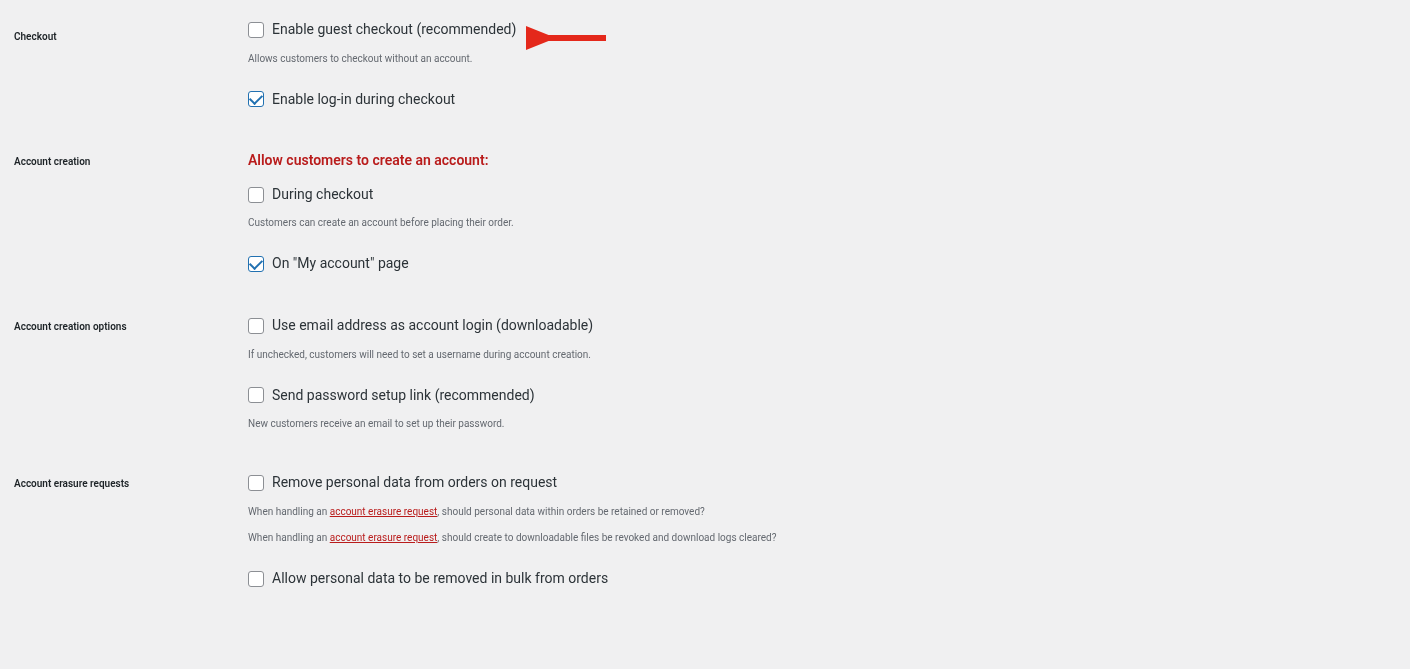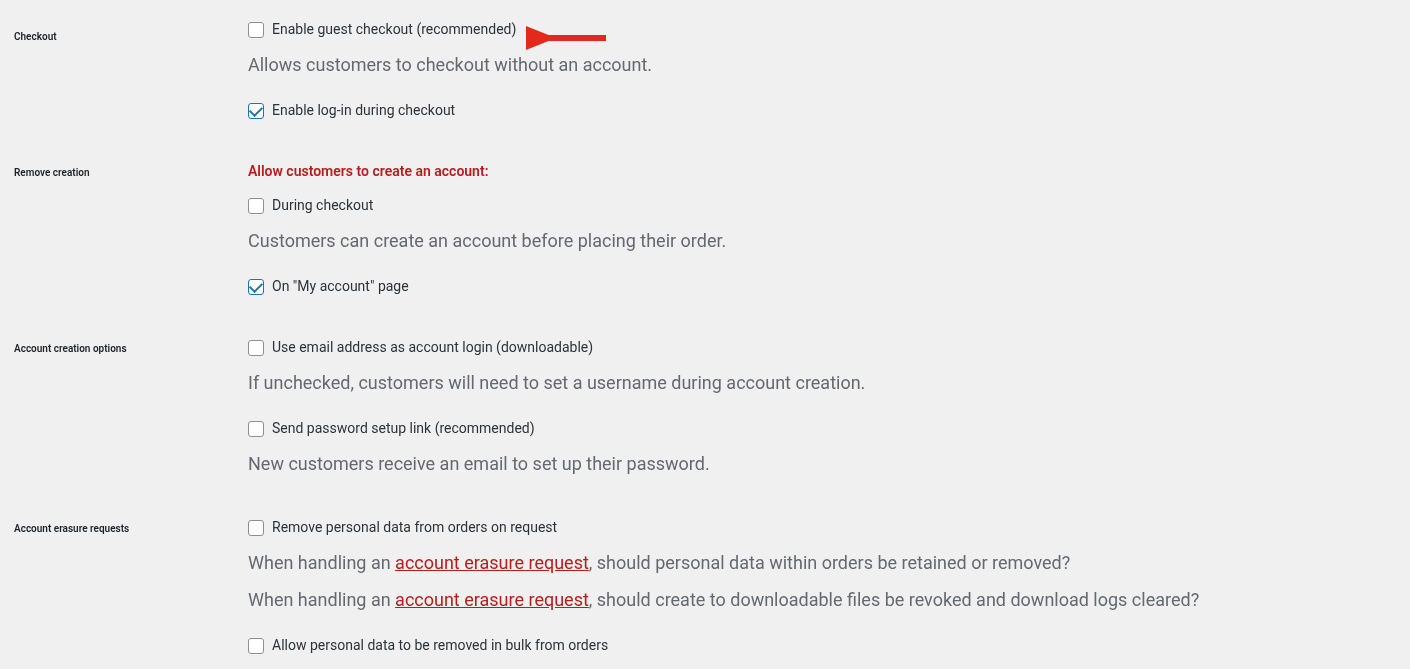--- a/index.html
+++ b/index.html
@@ -68,21 +68,21 @@
       border-width: 0 2px 2px 0;
       transform: rotate(45deg);
     }
     .checkbox-label {
       color: #2c3338;
       font-size: 14px;
       cursor: pointer;
     }
     .description {
       color: #646970;
-      font-size: 18px;
+      font-size: 10px;
       margin-top: 12px;
       margin-bottom: 0;
     }
     .subheading {
       font-weight: 600;
       color: #b91c1c;
       font-size: 14px;
       margin-bottom: 14px;
     }
     .section-gap {
@@ -129,21 +129,21 @@
       <div class="checkbox-row section-gap">
         <input type="checkbox" class="wp-checkbox" checked="" style="">
         <label class="checkbox-label">Enable log-in during checkout</label>
       </div>
     </div>
   </div>
 
   <div class="group-spacer"></div>
 
   <div class="setting-row">
-    <div class="setting-label" style="padding-top:4px">Remove creation</div>
+    <div class="setting-label" style="padding-top:4px">Account creation</div>
     <div class="setting-content" style="padding-top:0">
       <p class="subheading">Allow customers to create an account:</p>
       <div class="checkbox-row">
         <input type="checkbox" class="wp-checkbox" style="">
         <label class="checkbox-label">During checkout</label>
       </div>
       <p class="description">Customers can create an account before placing their order.</p>
       <div class="checkbox-row section-gap">
         <input type="checkbox" class="wp-checkbox" checked="" style="">
         <label class="checkbox-label">On "My account" page</label>

